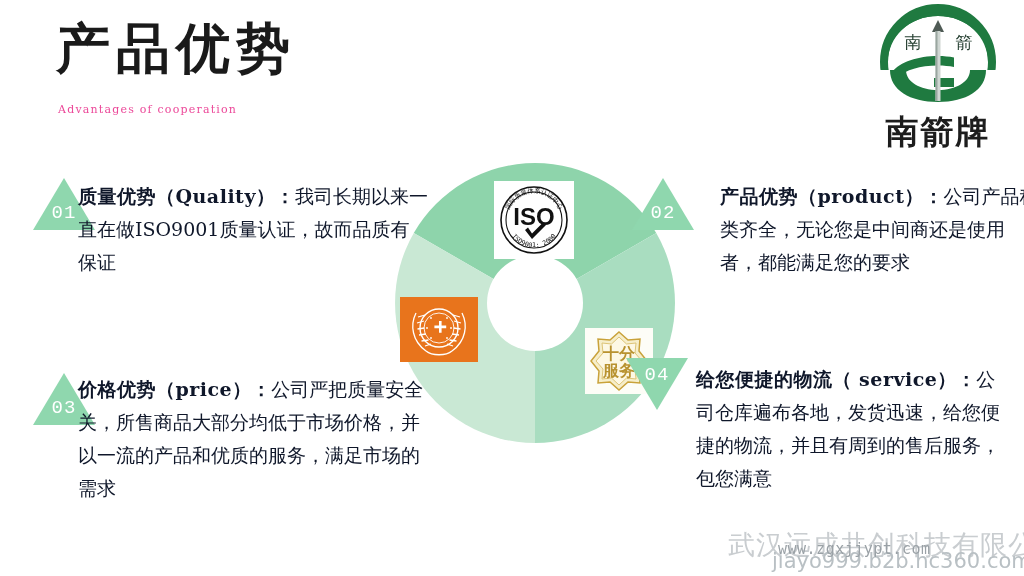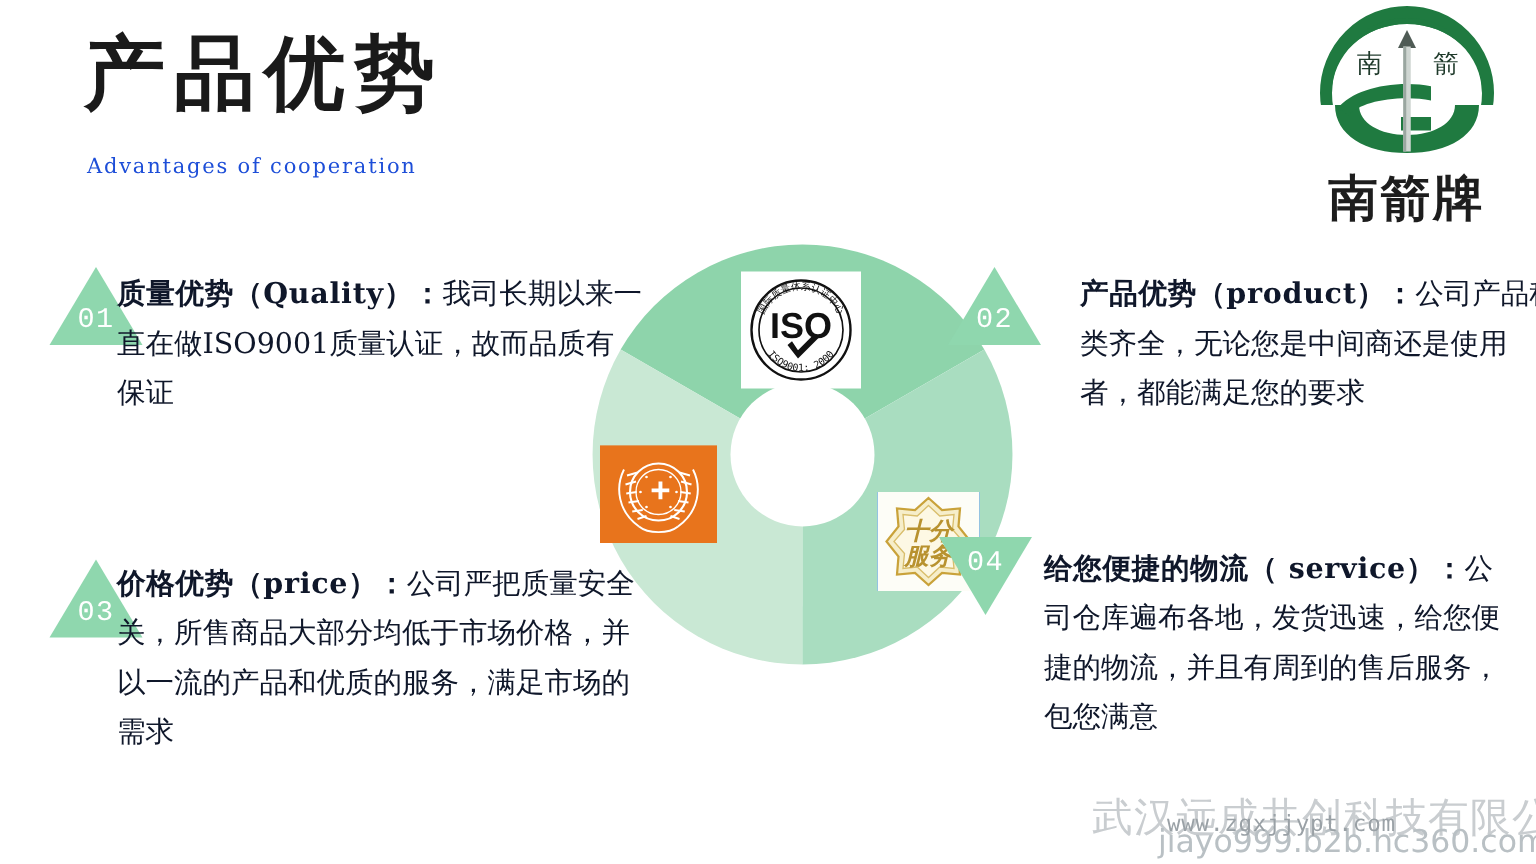--- a/index.html
+++ b/index.html
@@ -27,23 +27,23 @@
     font-weight: 700;
     letter-spacing: 6px;
     color: #1a1a1a;
     font-family: "DejaVu Serif", "Liberation Serif", serif;
     white-space: nowrap;
   }
   #page-subtitle {
     position: absolute;
     left: 58px;
     top: 103px;
-    font-size: 14px;
+    font-size: 11px;
     letter-spacing: 1.2px;
-    color: #1d4ed8;
+    color: #ec4899;
     font-family: "DejaVu Serif", "Liberation Serif", serif;
     white-space: nowrap;
   }
 
   
   #brand-logo {
     position: absolute;
     right: 18px;
     top: 4px;
     width: 136px;
@@ -123,21 +123,21 @@
   #adv-03 { left: 78px;  top: 373px; width: 352px; }
   #adv-04 { left: 696px; top: 363px; width: 316px; }
 
   
   .cert {
     position: absolute;
     background: #ffffff;
   }
   #cert-iso   { left: 494px; top: 181px; width: 80px; height: 78px; }
   #cert-org   { left: 400px; top: 297px; width: 78px; height: 65px; background: #e8741c; }
-  #cert-serv  { left: 585px; top: 328px; width: 68px; height: 66px; background: #3b82f6; font-style: italic; }
+  #cert-serv  { left: 585px; top: 328px; width: 68px; height: 66px; background: #3b82f6; }
 
   
   .watermark {
     position: absolute;
     white-space: nowrap;
     pointer-events: none;
   }
   #wm-company {
     left: 728px; top: 527px;
     font-size: 27px;

